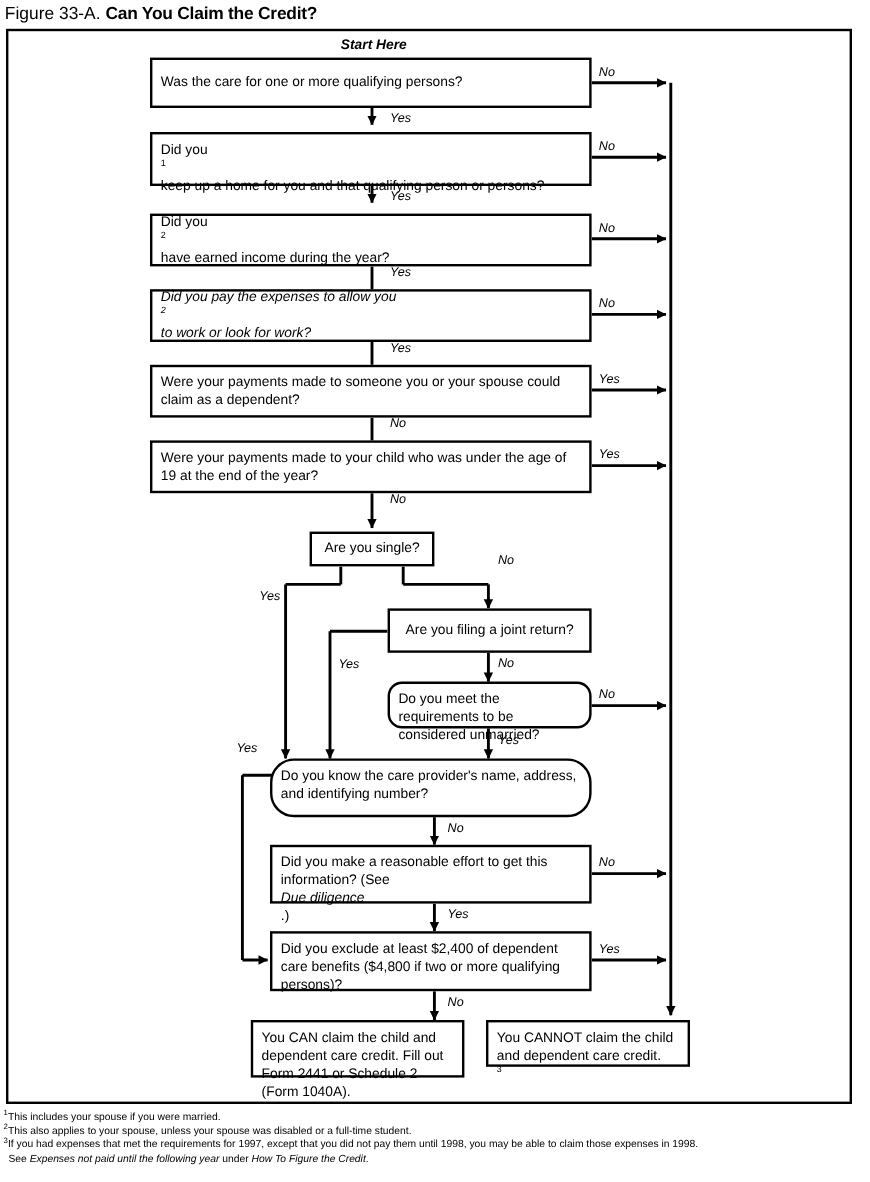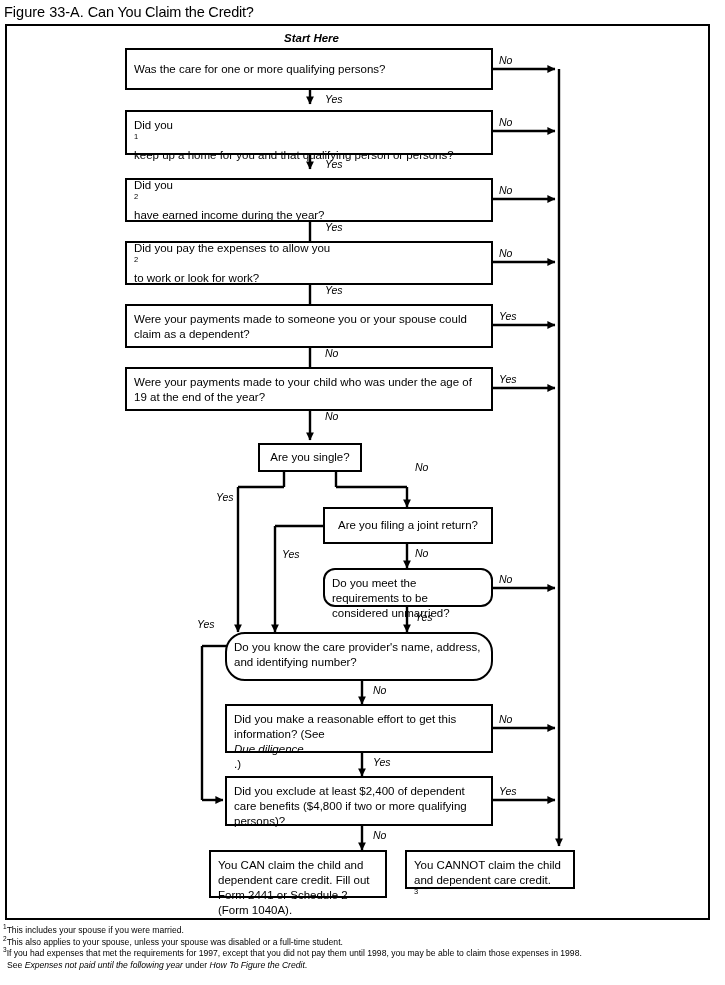--- a/index.html
+++ b/index.html
@@ -6,21 +6,21 @@
   html,body{margin:0;padding:0;background:#ffffff;}
   body{
     width:725px;height:985px;position:relative;overflow:hidden;
     font-family:"Liberation Sans","DejaVu Sans",sans-serif;
     color:#000000;
   }
   #figure-title{
     position:absolute;left:4px;top:3px;width:700px;height:20px;
     font-size:14.5px;line-height:18px;white-space:nowrap;
   }
-  #figure-title .t-bold{font-weight:normal;letter-spacing:-0.2px;}
+  #figure-title .t-bold{font-weight:bold;letter-spacing:-0.2px;}
   #chart-frame{
     position:absolute;left:5px;top:24px;width:705px;height:896px;
     border:2px solid #000;box-sizing:border-box;background:#fff;
   }
   #connectors{position:absolute;left:0;top:0;width:705px;height:896px;}
   .node{
     position:absolute;border:2px solid #000;box-sizing:border-box;
     background:#fff;display:flex;align-items:center;
     padding:4px 7px;font-size:11.5px;line-height:15px;
   }
@@ -117,21 +117,21 @@
   </div>
   <div class="edge-label" style="left:492px;top:90px;">No</div>
   <div class="edge-label" style="left:318px;top:132px;">Yes</div>
 
   <div class="node" style="left:118px;top:152px;width:368px;height:44px;">
     <span><span>Did you</span><sup>2</sup><span> have earned income during the year?</span></span>
   </div>
   <div class="edge-label" style="left:492px;top:158px;">No</div>
   <div class="edge-label" style="left:318px;top:195px;">Yes</div>
 
-  <div class="node" style="left:118px;top:215px;width:368px;height:44px;">
+  <div class="node" style="left:118px;top:215px;width:368px;height:44px;font-style:italic;">
     <span><span>Did you pay the expenses to allow you</span><sup>2</sup><span> to work or look for work?</span></span>
   </div>
   <div class="edge-label" style="left:492px;top:221px;">No</div>
   <div class="edge-label" style="left:318px;top:258px;">Yes</div>
 
   <div class="node top-align" style="left:118px;top:278px;width:368px;height:44px;">
     <span>Were your payments made to someone you or your spouse could claim as a dependent?</span>
   </div>
   <div class="edge-label" style="left:492px;top:284px;">Yes</div>
   <div class="edge-label" style="left:318px;top:321px;">No</div>

